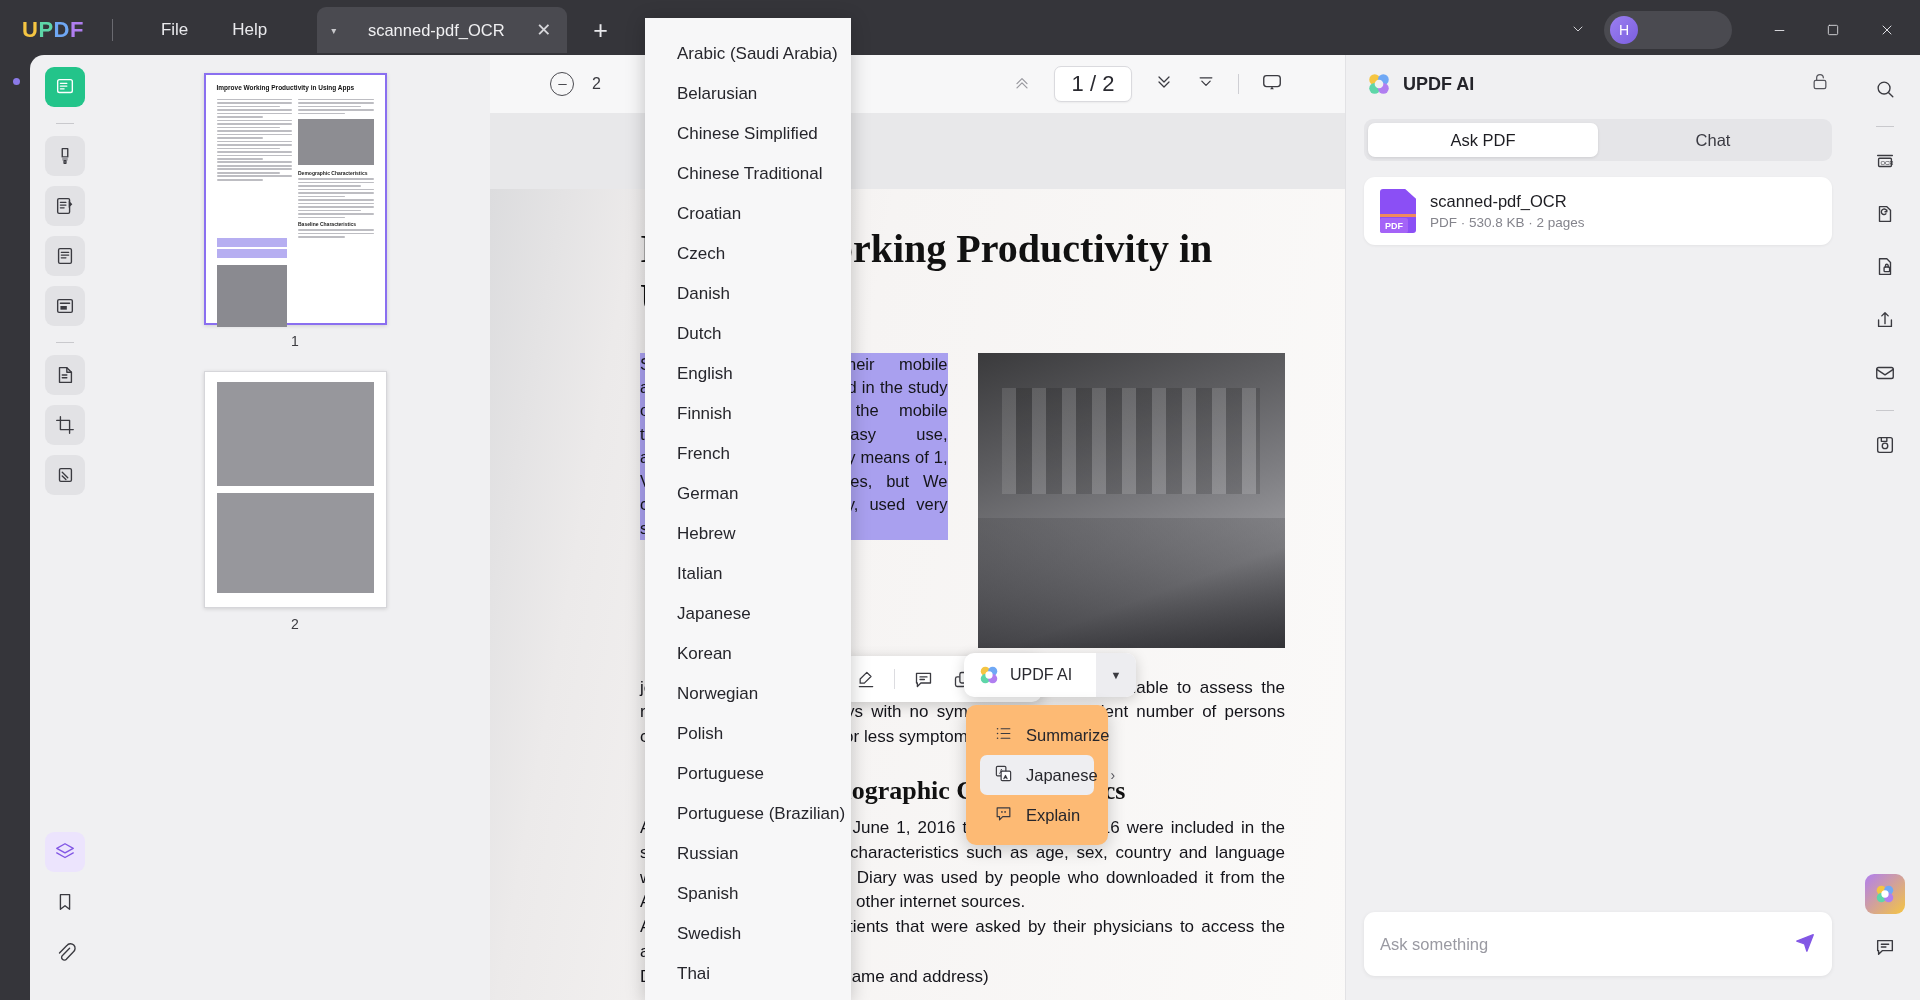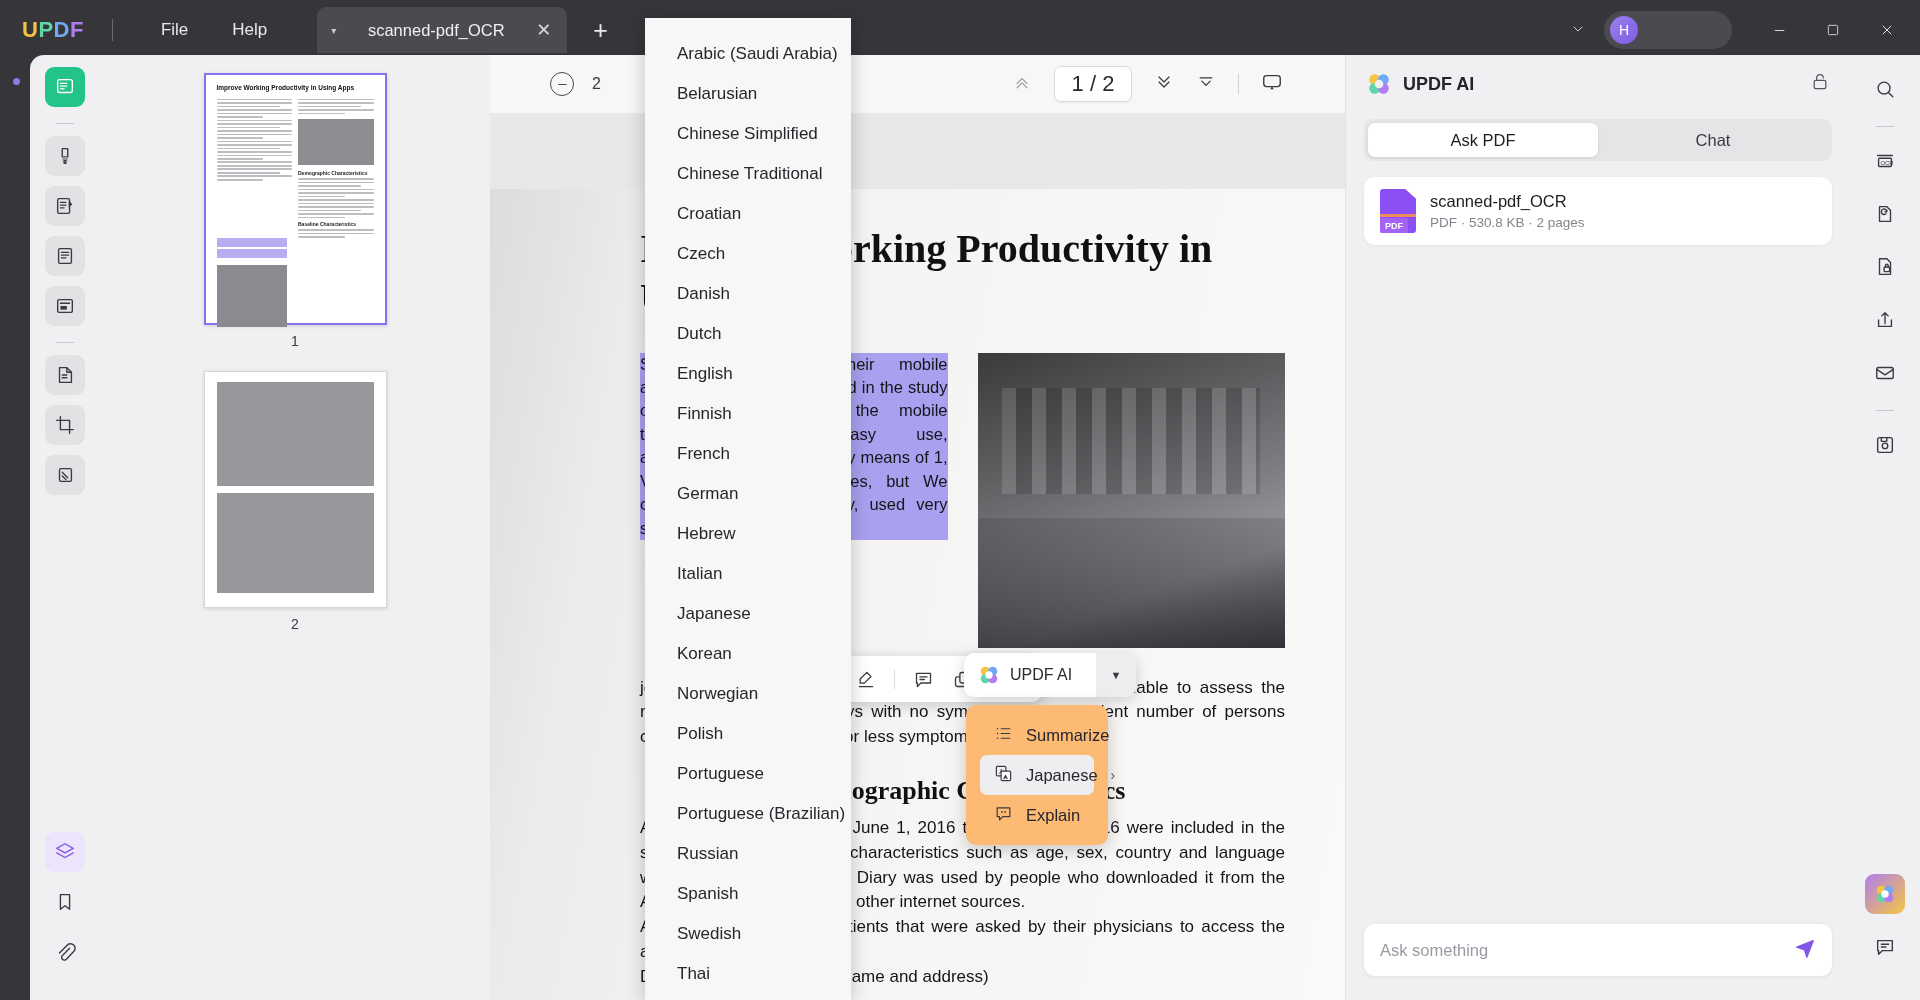--- a/index.html
+++ b/index.html
@@ -247,21 +247,21 @@
   .pdficon .stripe { position:absolute; left:0; bottom:16px; width:100%; height:3px; background:#f08a5d; }
   .pdficon .tag {
     position:absolute; left:0; bottom:0; width:28px; height:15px; background:#a463f7;
     border-radius:2px; color:#fff; font-size:9px; font-weight:bold;
     display:flex; align-items:center; justify-content:center;
   }
   .filecard .meta { margin-left:14px; }
   .filecard .fname { font-size:16.5px; color:#1d1d22; }
   .filecard .fsub { font-size:13.5px; color:#84848c; margin-top:4px; }
   .askbox {
-    position:absolute; left:18px; right:18px; bottom:24px; height:52px;
+    position:absolute; left:18px; right:18px; bottom:24px; height:64px;
     background:#fff; border-radius:11px; display:flex; align-items:center;
     padding: 8px 16px; box-shadow:0 1px 4px rgba(0,0,0,.07);
   }
   .askbox input {
     flex:1; border:none; outline:none; font-size:16.5px; color:#26262c;
     font-family:"Liberation Sans", sans-serif; background:transparent;
   }
   .askbox input::placeholder { color:#9a9aa2; }
   .send { color:#8257e5; font-size:20px; }
 

